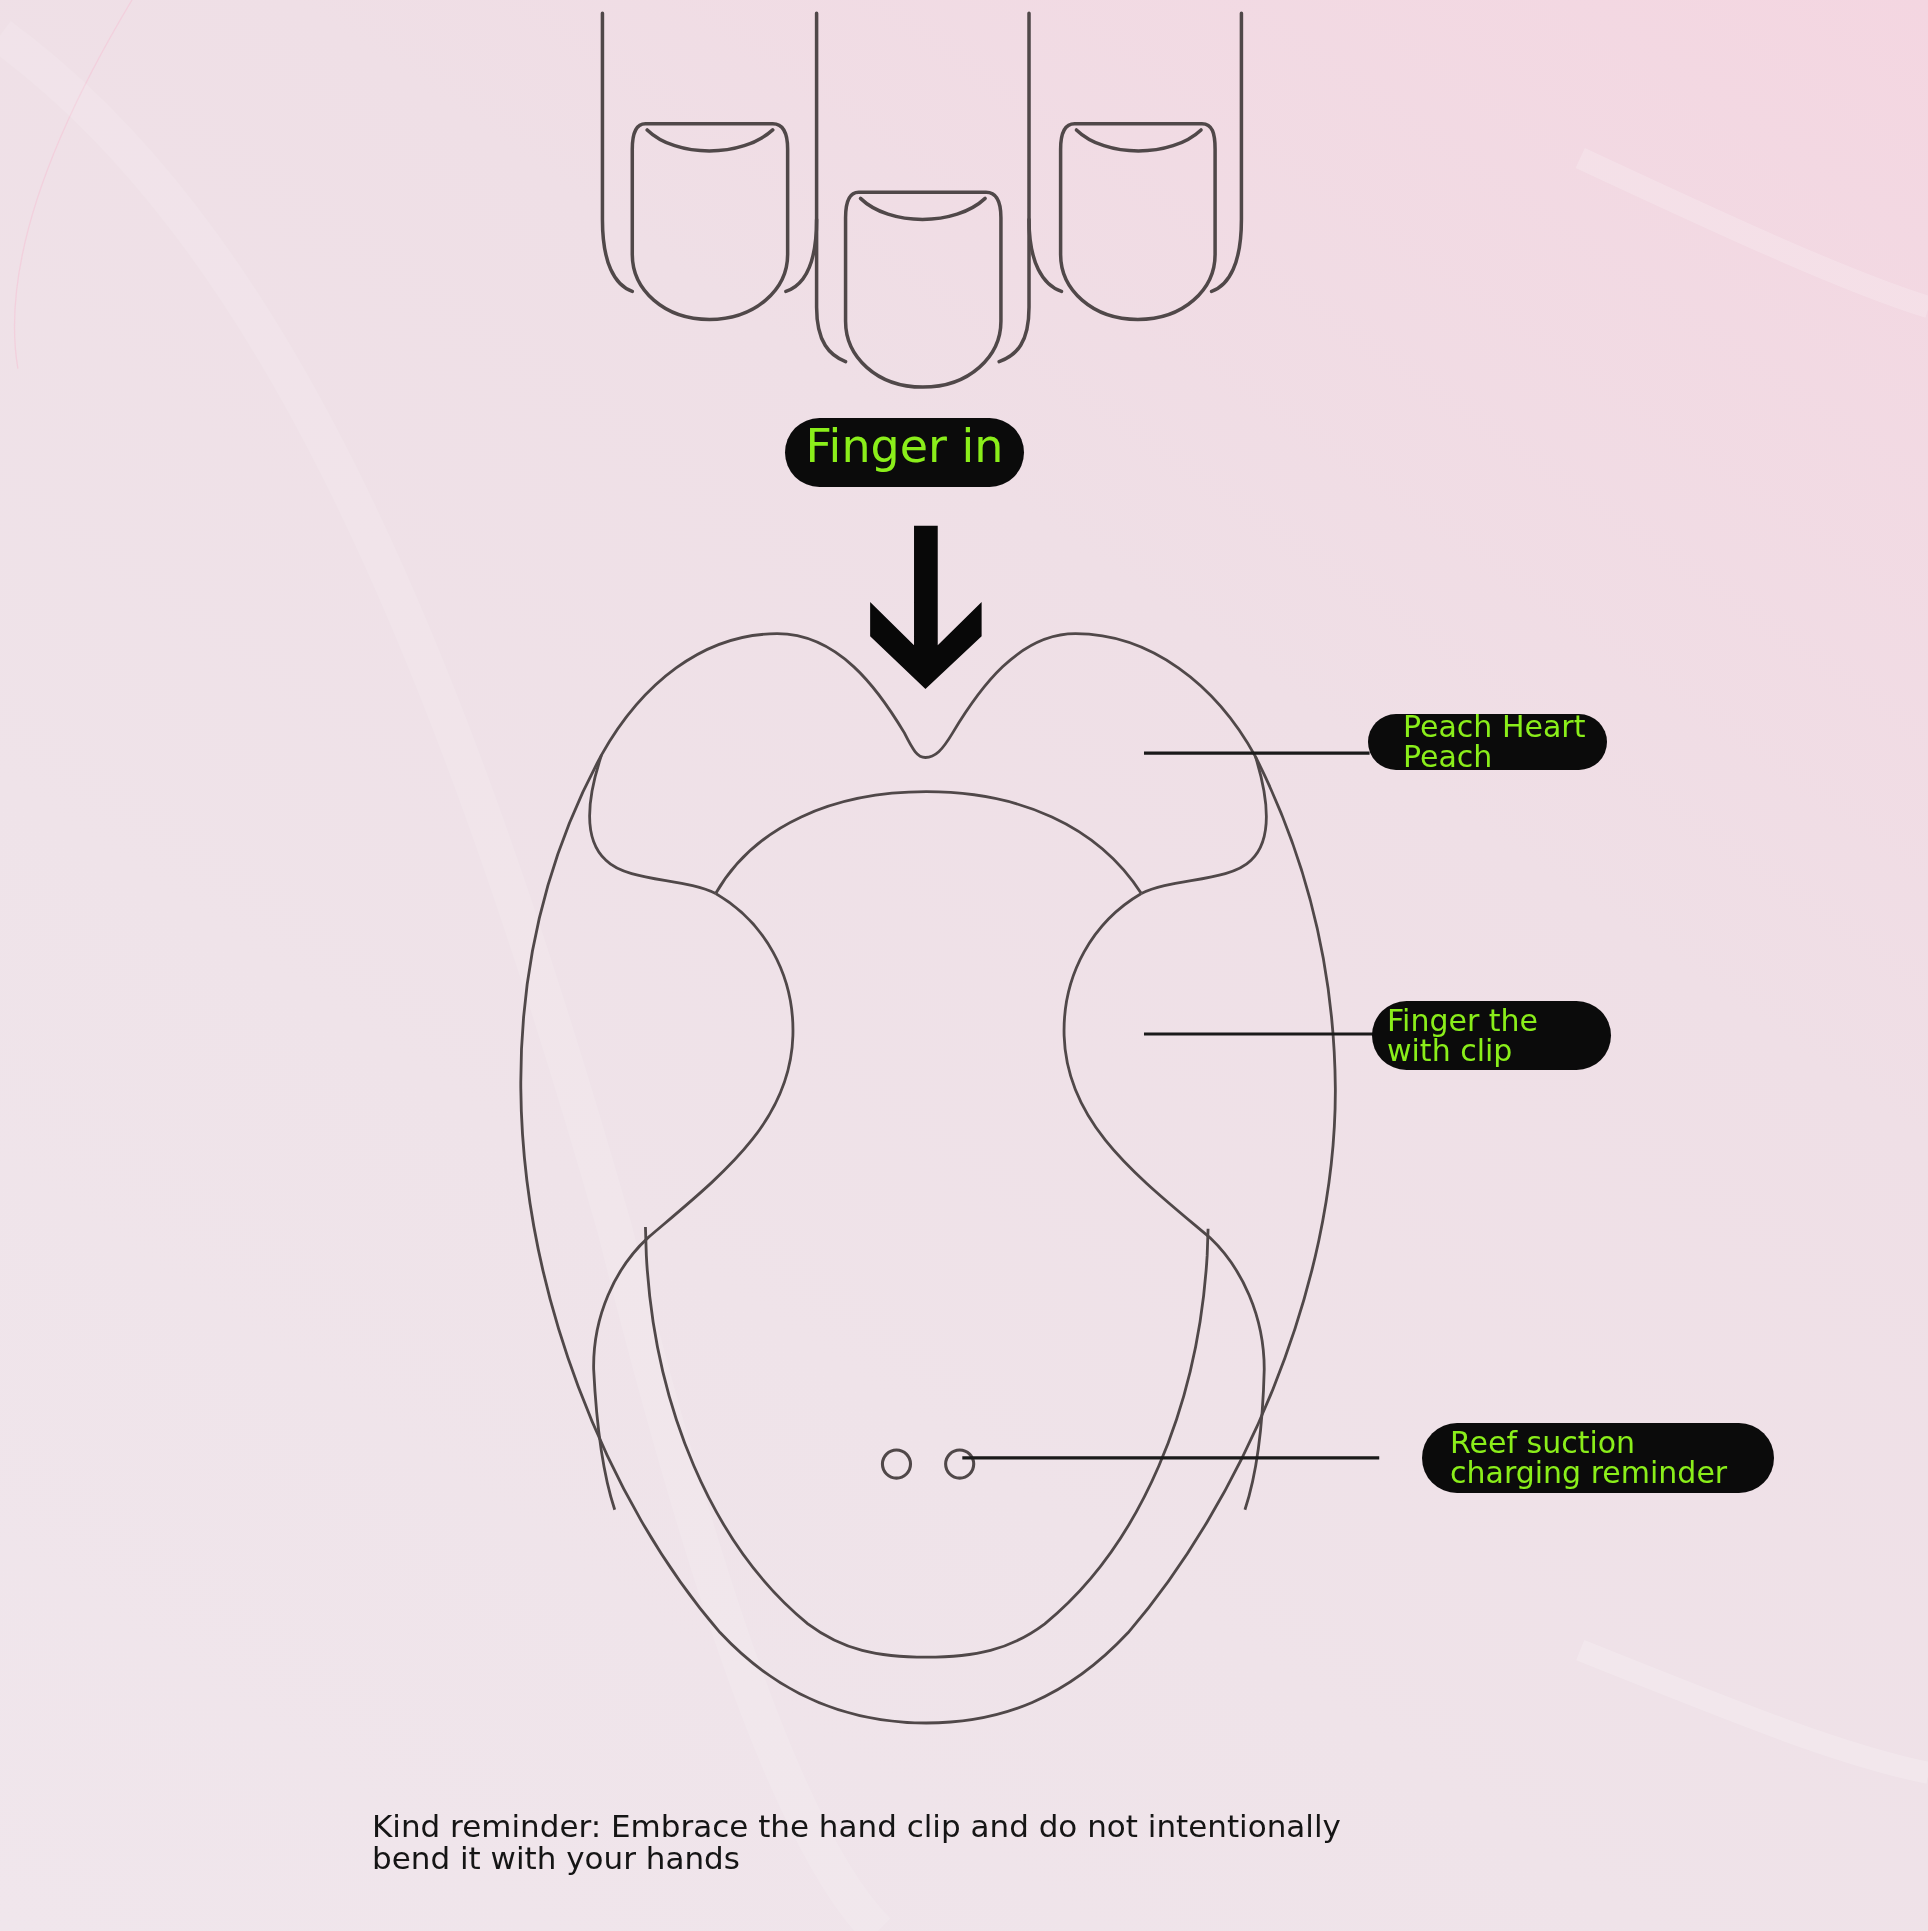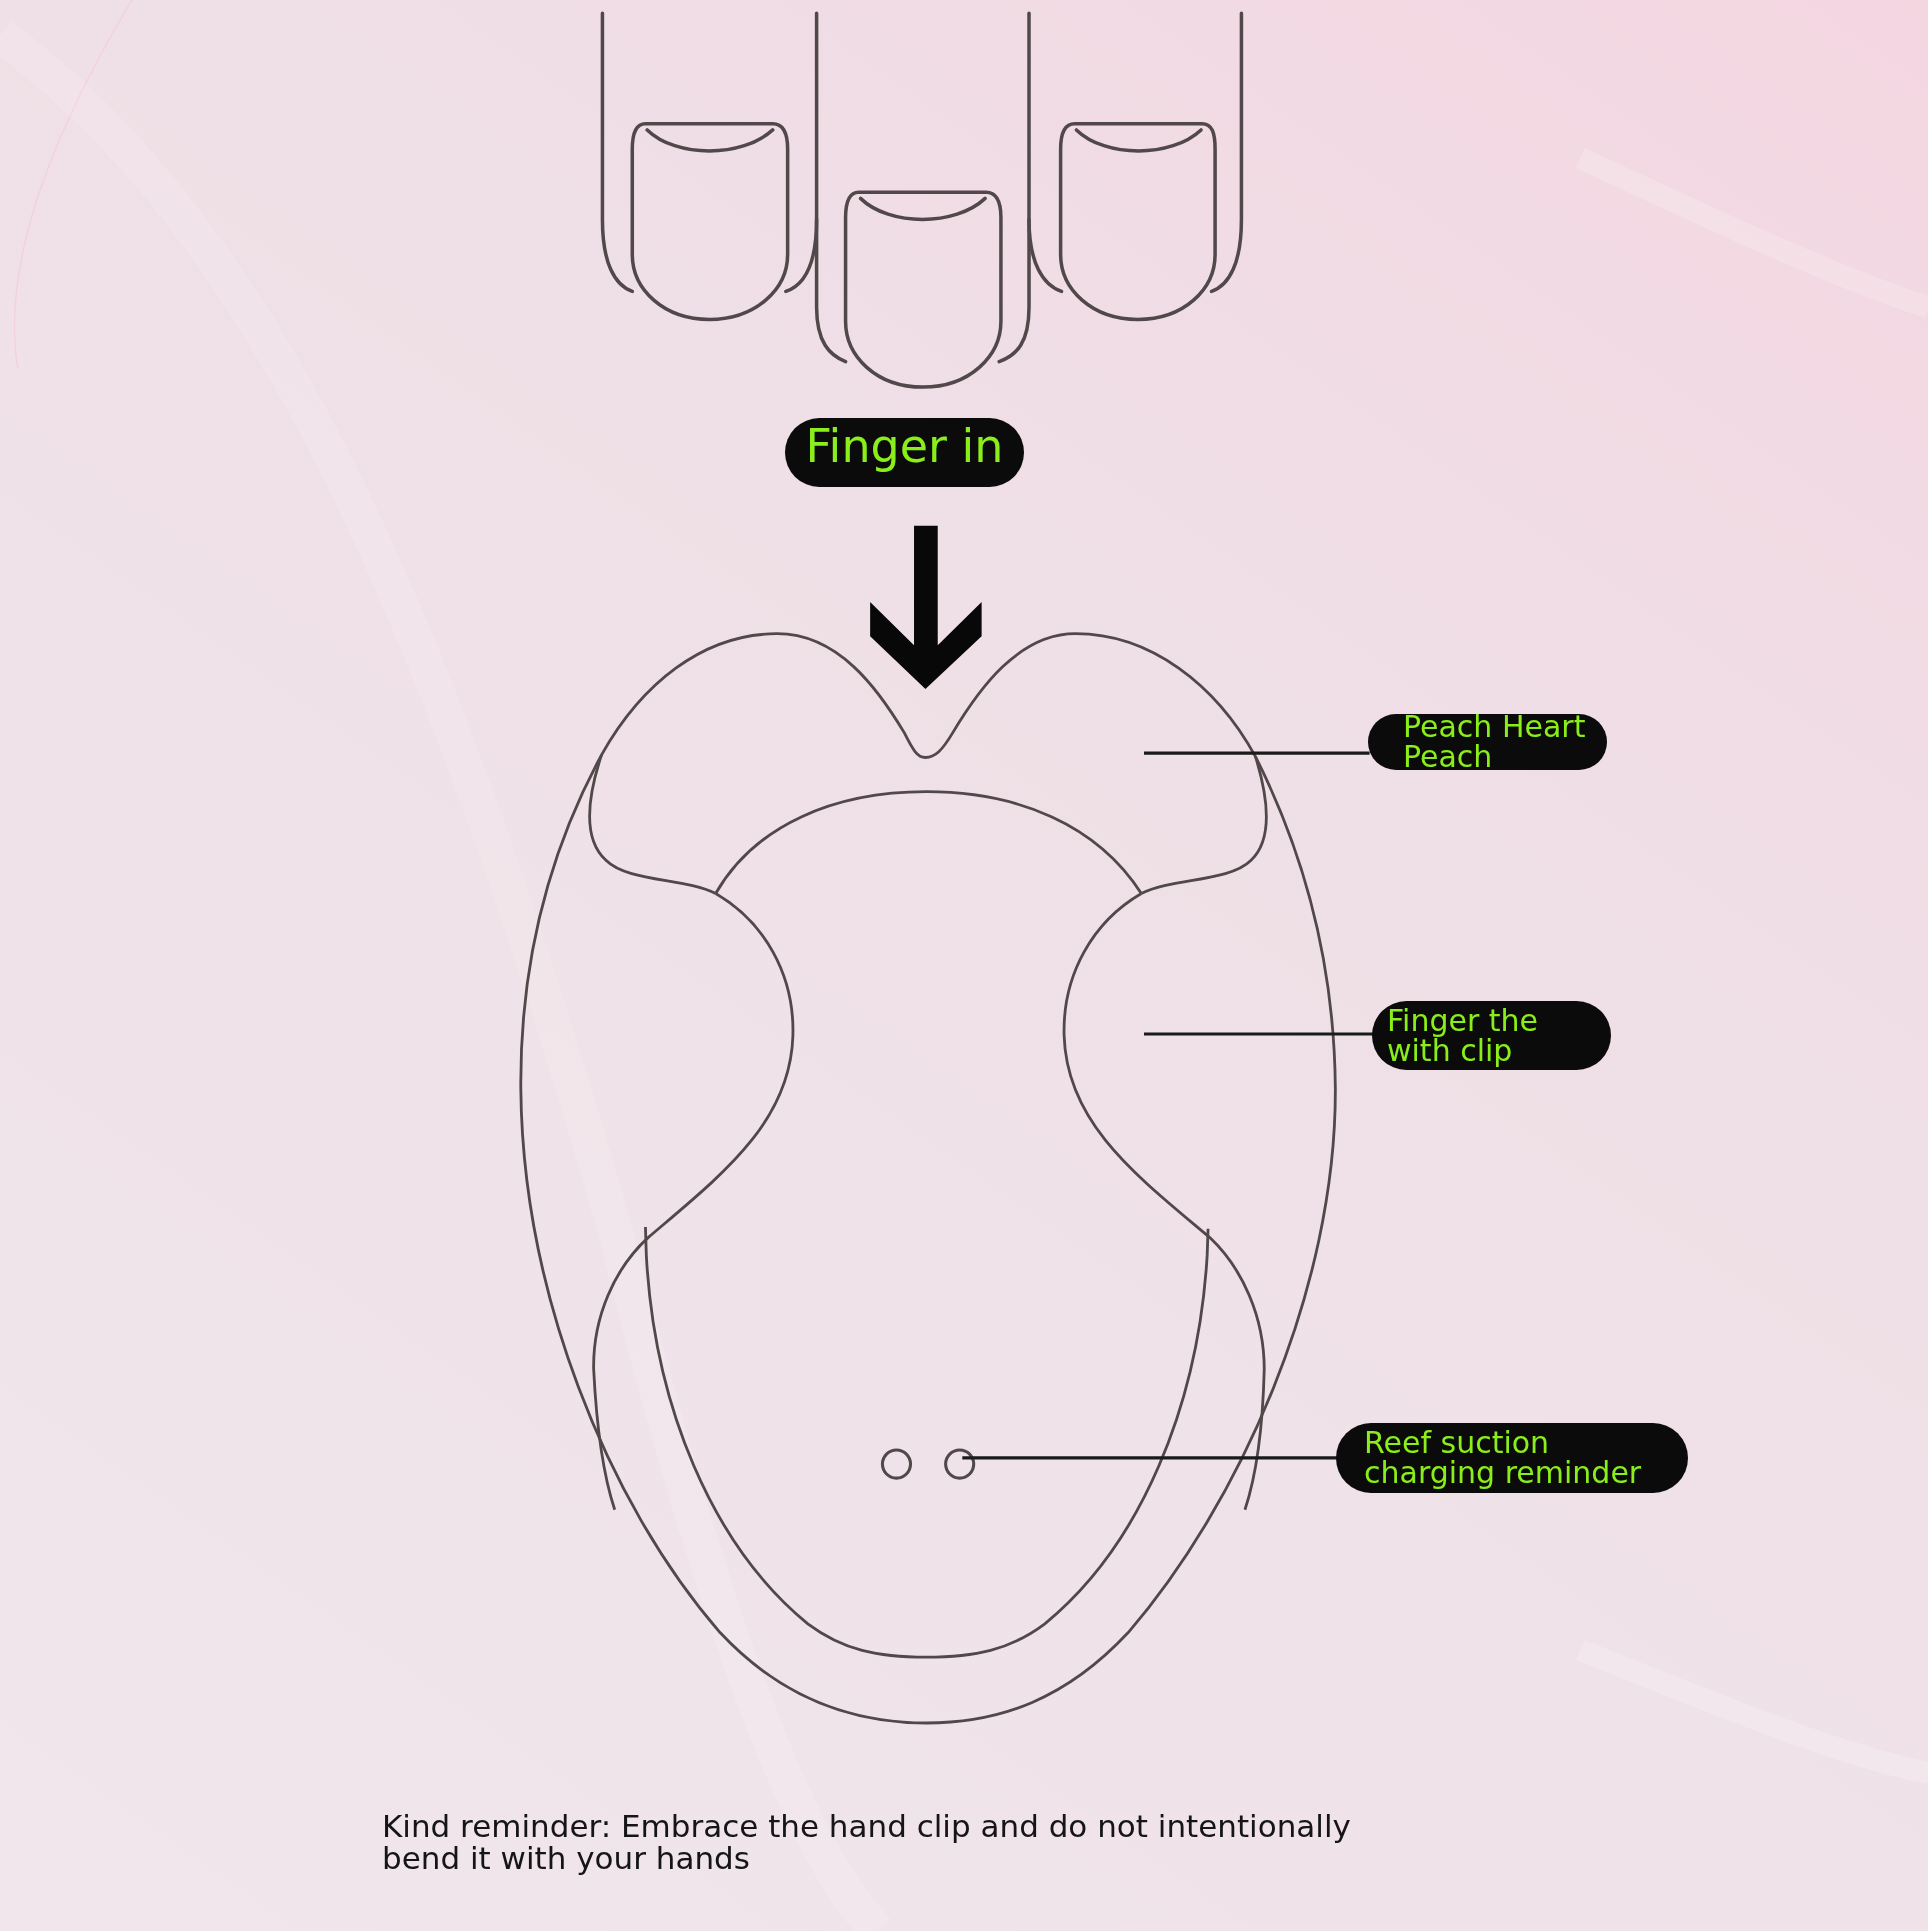--- a/index.html
+++ b/index.html
@@ -15,23 +15,23 @@
       border-radius: 35px; box-sizing: border-box;
       display: flex; flex-direction: column; justify-content: center;
     }
     .pill-finger {
       left: 785px; top: 418px; width: 239px; height: 69px;
       align-items: center; font-size: 46px; line-height: 1; padding-bottom: 13px;
     }
     .pill-label { font-size: 30px; line-height: 30px; }
     .pill-wings { left: 1368px; top: 714px; width: 239px; height: 56px; padding-left: 35px; }
     .pill-clip  { left: 1372px; top: 1001px; width: 239px; height: 69px; padding-left: 15px; }
-    .pill-reef  { left: 1336px; top: 1423px; width: 352px; height: 70px; padding-left: 28px; }
+    .pill-reef  { left: 1422px; top: 1423px; width: 352px; height: 70px; padding-left: 28px; }
     .reminder {
-      position: absolute; left: 382px; top: 1810px; width: 1009px;
+      position: absolute; left: 372px; top: 1810px; width: 1009px;
       font-size: 31px; line-height: 32px; color: #151515;
     }
     .reminder span { display: block; }
   </style>
 </head>
 <body>
 
 <svg class="bg-sheen" width="1929" height="1931" viewBox="0 0 2197 2200">
   <path d="M150 0 C 60 150, 0 300, 20 420" fill="none" stroke="#f3c9d8" stroke-width="1.5" opacity="0.7"></path>
   <path d="M0 40 C 300 260, 500 700, 700 1400 C 800 1800, 900 2100, 1000 2200" fill="none" stroke="#ffffff" stroke-width="40" opacity="0.12"></path>

